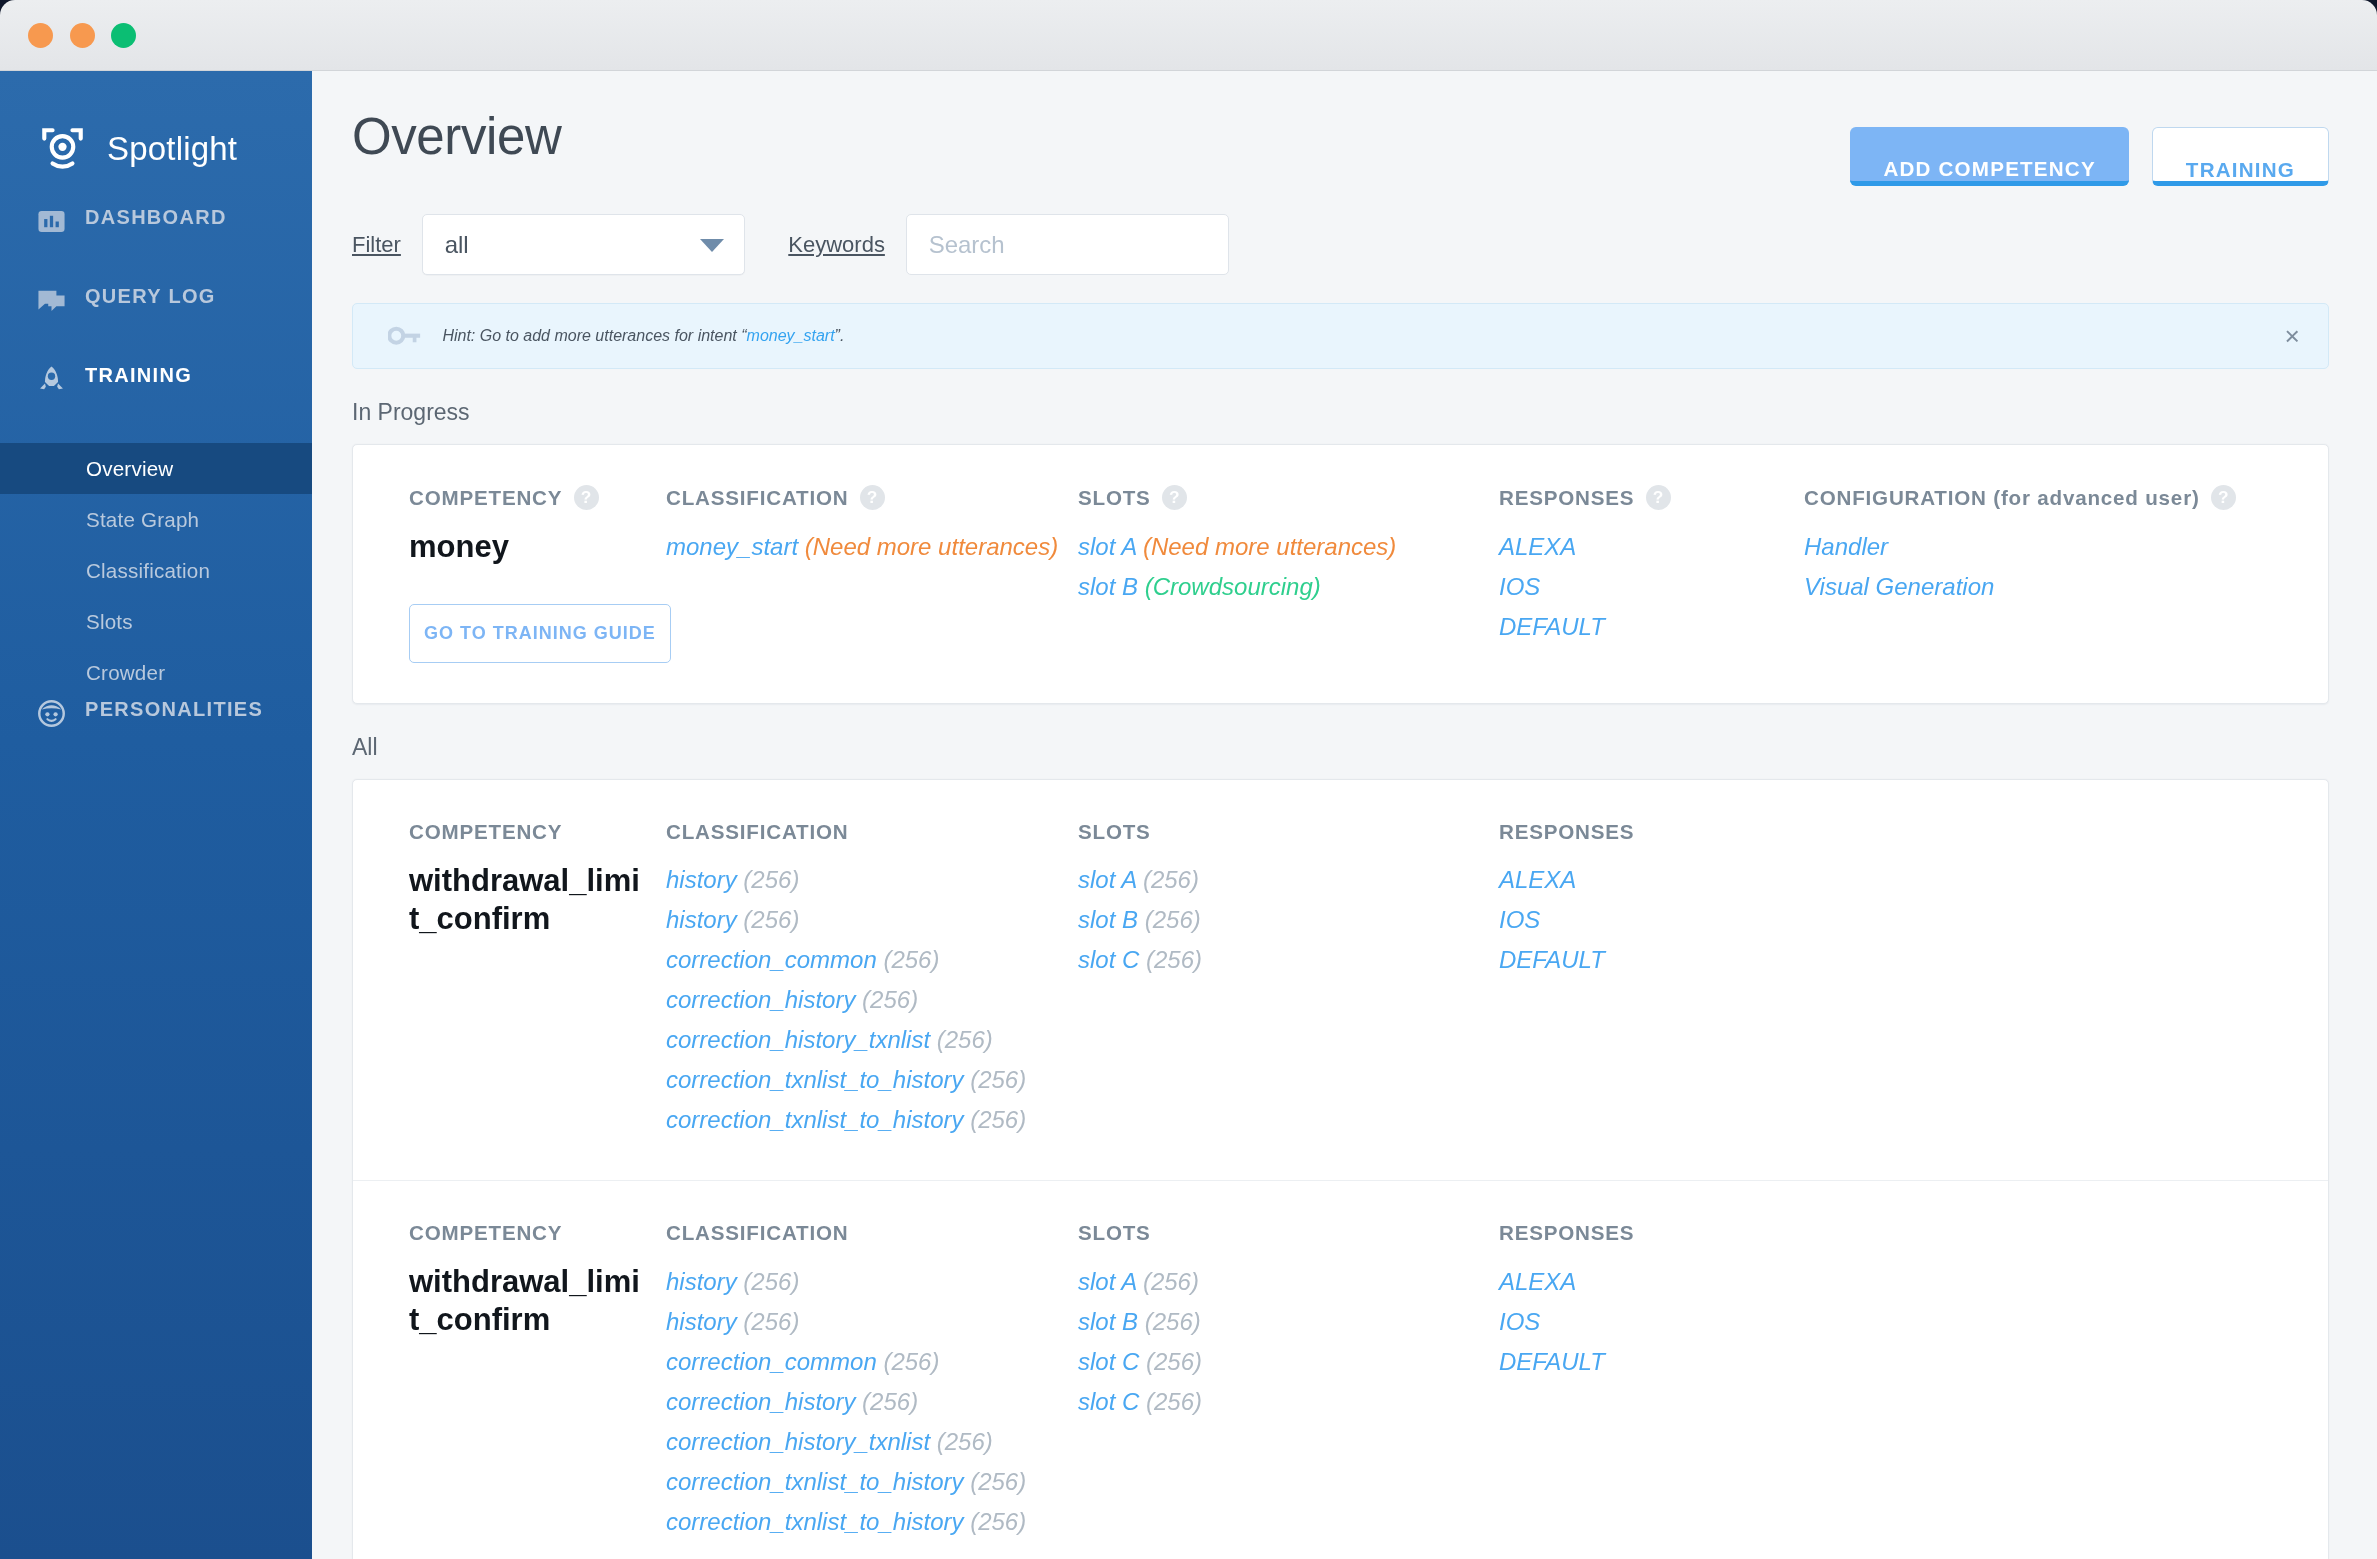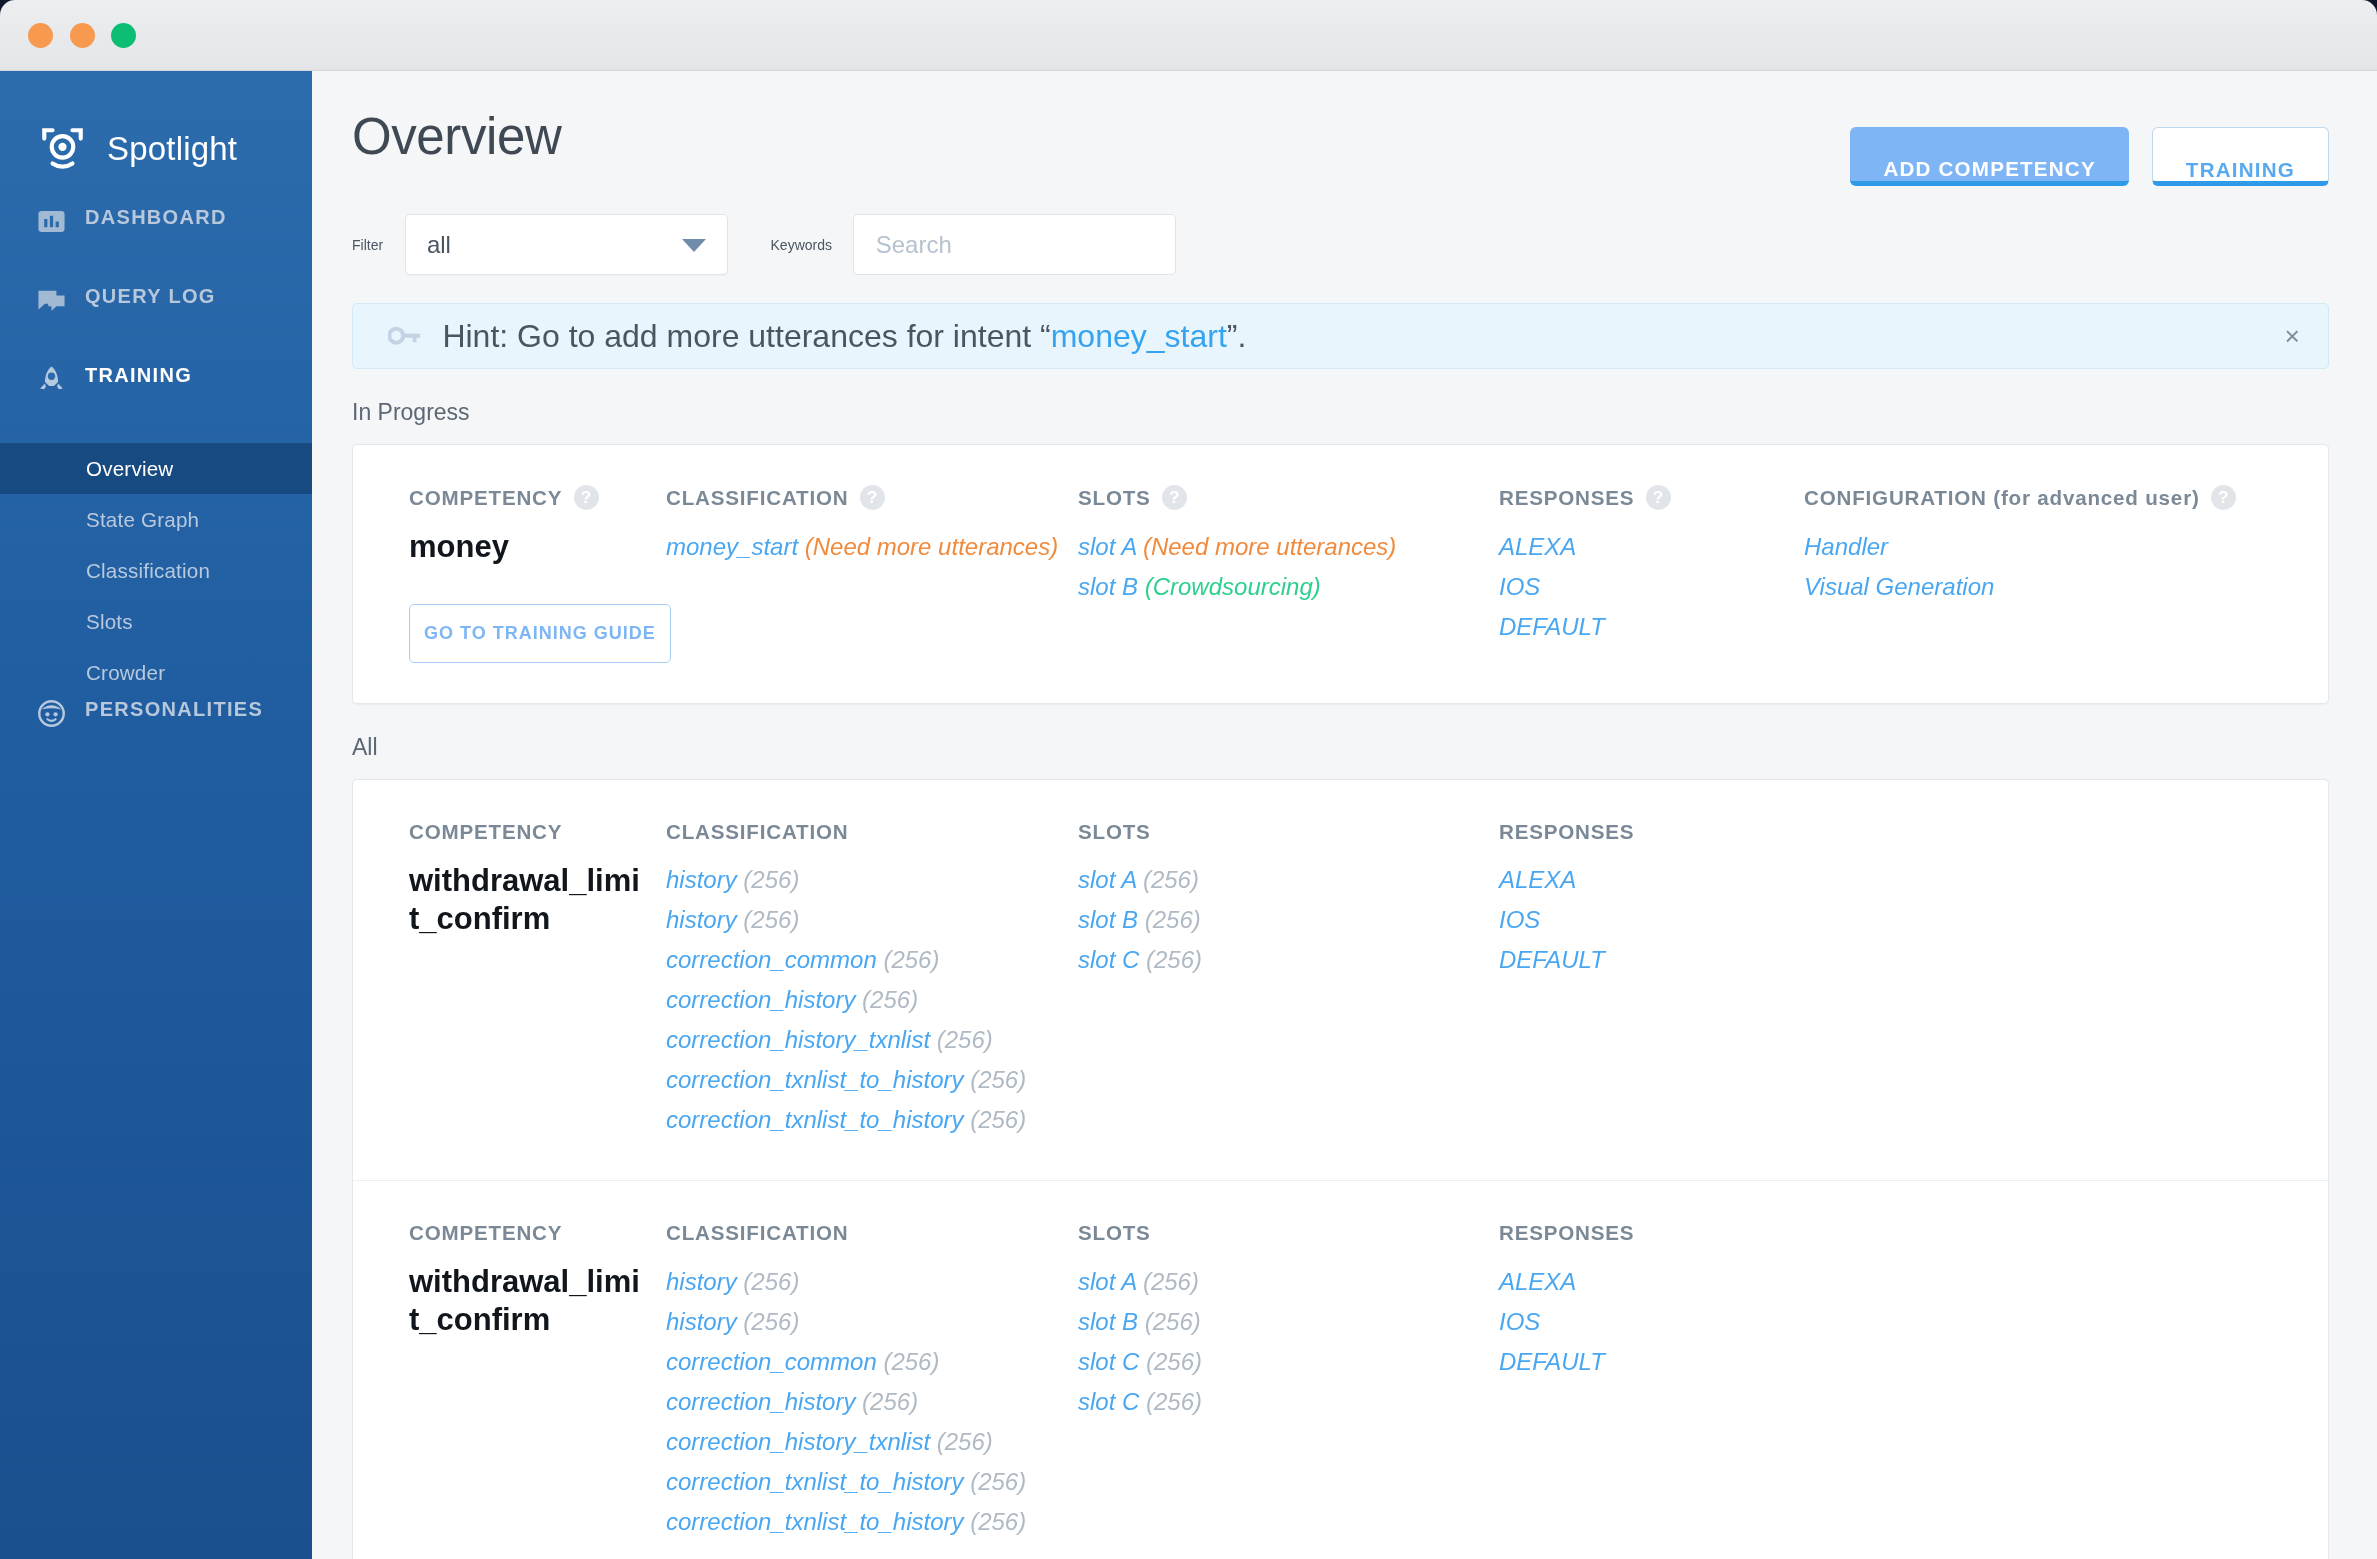--- a/index.html
+++ b/index.html
@@ -102,21 +102,21 @@
     border-bottom: 5px solid #2f9ae8;
   }
 
   
   .filter-row {
     display: flex; align-items: center;
     gap: 0;
     padding: 28px 0 0 40px;
   }
   .filter-label, .kw-label {
-    font-size: 14px; color: #4a5561;
+    font-size: 22px; color: #4a5561; text-decoration: underline;
   }
   .select-wrap {
     position: relative; margin-left: 21.4px;
   }
   .select-box {
     width: 323px; height: 61px;
     background: #ffffff;
     border: 0.8px solid #dfe4ea;
     border-radius: 5px;
     display: flex; align-items: center;
@@ -150,21 +150,21 @@
     position: relative;
     margin: 28px 49px 0 40px;
     background: #e9f5fd;
     border: 0.8px solid #d3e9f7;
     border-radius: 5px;
     height: 66px;
     display: flex; align-items: center;
     padding-left: 35px;
   }
   .key-ico { width: 33px; height: 21.4px; flex: none; margin-right: 21.4px; }
-  .hint-text { font-size: 32px; color: #4a5561; }
+  .hint-text { font-size: 16px; color: #4a5561; font-style: italic; }
   .hint-link { color: #34a3f0; }
   .hint-close {
     position: absolute; right: 28px; top: 50%;
     transform: translateY(-50%);
     font-size: 26.4px; color: #7e8d9d; cursor: pointer;
     line-height: 1; font-family: "Liberation Sans", sans-serif;
   }
 
   
   .section-label {

